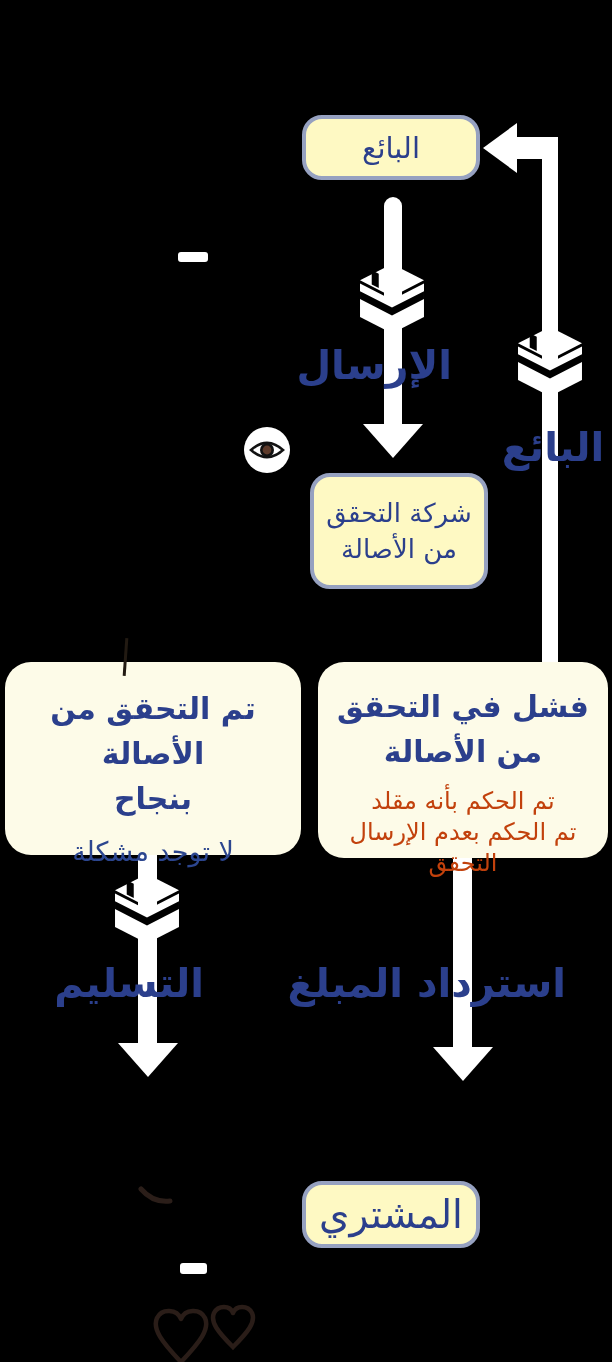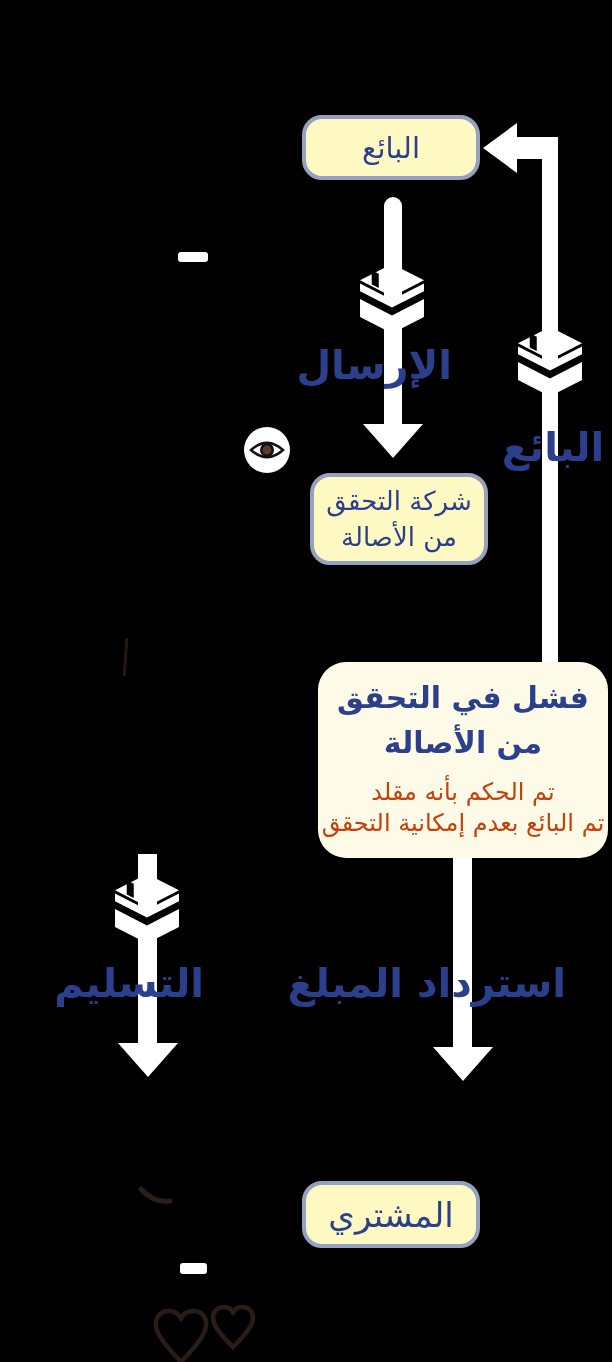--- a/index.html
+++ b/index.html
@@ -8,29 +8,29 @@
     font-family:"DejaVu Sans",sans-serif;
   }
   .abs{position:absolute;}
   
   .node{
     position:absolute;background:#fef9c3;border:4px solid #96a1c0;border-radius:20px;
     display:flex;flex-direction:column;align-items:center;justify-content:center;
     color:#2b3f8c;text-align:center;box-sizing:border-box;direction:rtl;
   }
   .node-seller{left:302px;top:115px;width:178px;height:65px;font-size:29px;}
-  .node-verifier{left:310px;top:473px;width:178px;height:92px;font-size:26px;line-height:36px;}
-  .node-buyer{left:302px;top:1181px;width:178px;height:67px;font-size:34px;}
+  .node-verifier{left:310px;top:473px;width:178px;height:116px;font-size:26px;line-height:36px;}
+  .node-buyer{left:302px;top:1181px;width:178px;height:67px;font-size:39px;}
   .result{
     position:absolute;background:#fdfbe8;border:none;border-radius:26px;
     color:#2b3f8c;text-align:center;box-sizing:border-box;direction:rtl;
     display:flex;flex-direction:column;align-items:center;
   }
   .result-success{left:5px;top:662px;width:296px;height:193px;padding-top:24px;}
-  .result-failure{left:318px;top:662px;width:290px;height:196px;padding-top:13px;border-radius:28px;}
+  .result-failure{left:318px;top:662px;width:290px;height:196px;padding-top:22px;}
   .result-title{font-weight:bold;font-size:30px;line-height:45px;color:#2b3f8c;}
   .result-body{font-size:27px;line-height:34px;margin-top:14px;color:#2c468f;}
   .result-body-sm{font-size:24px;line-height:31px;margin-top:12px;color:#c2410c;}
   
   .shaft{position:absolute;background:#fff;}
   .head-down{position:absolute;width:0;height:0;
     border-left:30px solid transparent;border-right:30px solid transparent;border-top:34px solid #fff;}
   .head-left{position:absolute;width:0;height:0;
     border-top:25px solid transparent;border-bottom:25px solid transparent;border-right:34px solid #fff;}
   
@@ -106,26 +106,31 @@
 
   <div class="node node-seller">
     <span>البائع</span>
   </div>
 
   <div class="node node-verifier">
     <span>شركة التحقق</span>
     <span>من الأصالة</span>
   </div>
 
+  <div class="result result-success">
+    <div class="result-title">تم التحقق من الأصالة</div>
+    <div class="result-title">بنجاح</div>
+    <div class="result-body">لا توجد مشكلة</div>
+  </div>
 
   <div class="result result-failure">
     <div class="result-title">فشل في التحقق</div>
     <div class="result-title">من الأصالة</div>
     <div class="result-body-sm">تم الحكم بأنه مقلد</div>
-    <div class="result-body-sm" style="margin-top:0;">تم البائع بعدم إمكانية التحقق</div>
+    <div class="result-body-sm" style="margin-top:0;">تم الحكم بعدم الإرسال التحقق</div>
   </div>
 
   <div class="node node-buyer">
     <span>المشتري</span>
   </div>
 
   <div class="frag-white" style="left:178px;top:252px;width:30px;height:10px;"></div>
   <div class="frag-white" style="left:180px;top:1263px;width:27px;height:11px;"></div>
   <div class="abs" style="left:124px;top:638px;width:3px;height:38px;background:#221a12;transform:rotate(4deg);"></div>
   <div class="icon" style="left:138px;top:1186px;">

